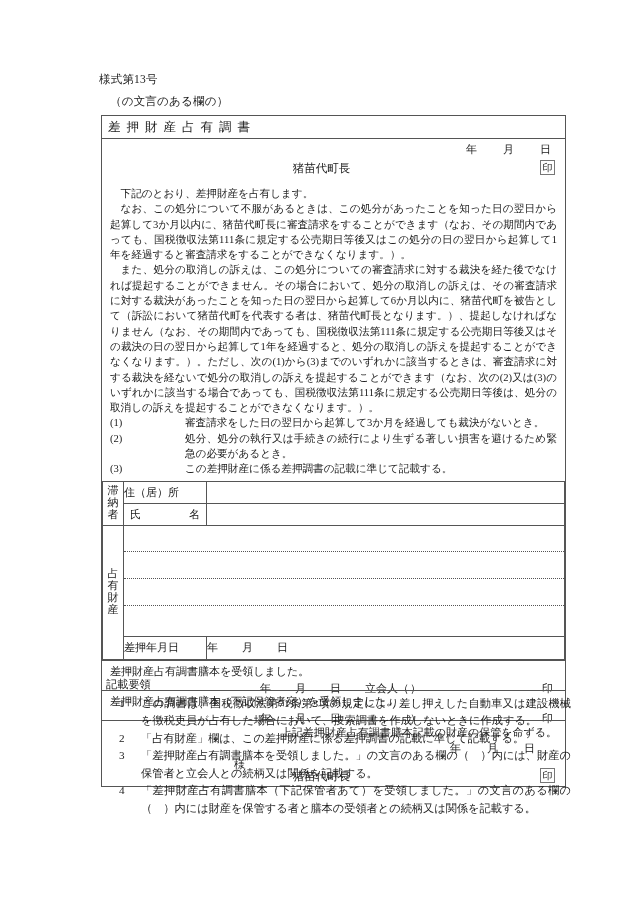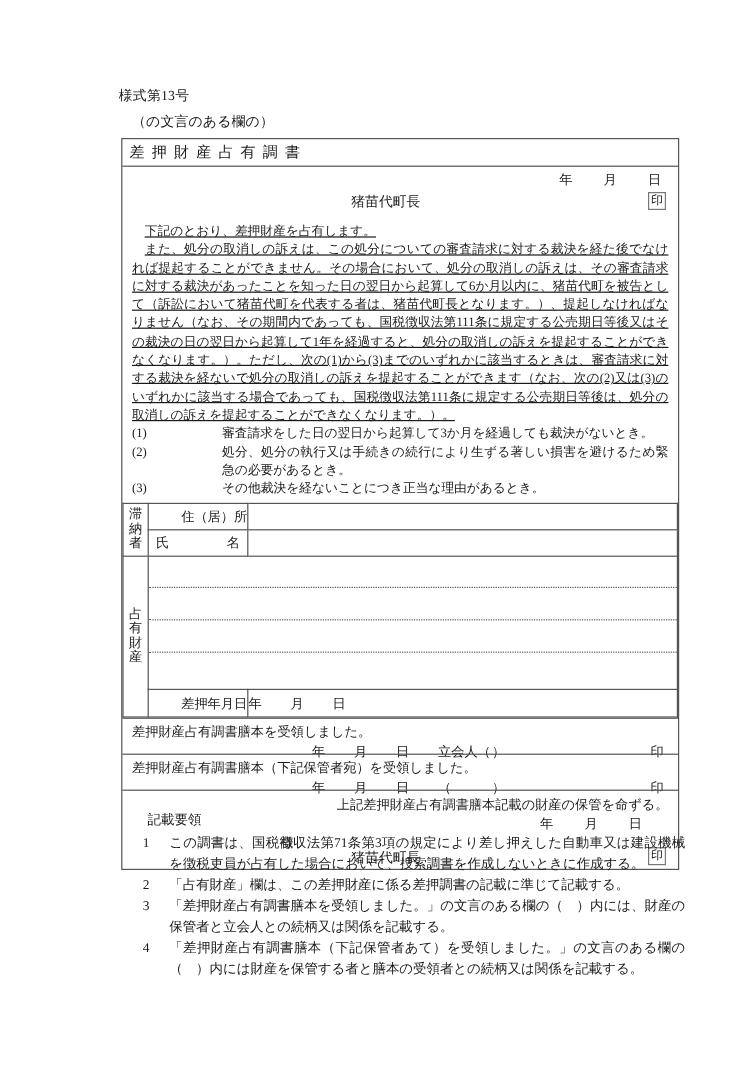--- a/index.html
+++ b/index.html
@@ -95,21 +95,20 @@
   .body-text {
     padding: 0 8px 4px 8px;
     font-size: 10.6px;
     line-height: 15.3px;
     text-align: justify;
     text-justify: inter-ideograph;
   }
   .body-text p {
     margin: 0;
     text-indent: 1em;
-    text-decoration: underline;
   }
   .num-list {
     margin: 0;
     padding: 0;
     list-style: none;
   }
   .num-list li {
     display: flex;
     align-items: flex-start;
   }
@@ -138,21 +137,21 @@
     line-height: 1.08;
     padding: 2px 0;
   }
   .vlabel span {
     display: block;
     font-size: 11px;
   }
   .flabel {
     width: 82px;
     height: 21px;
-    text-align: right;
+    text-align: left;
     padding: 0 6px;
   }
   .flabel .spread {
     display: flex;
     justify-content: space-between;
     padding: 0 6px;
   }
   .fval { padding-left: 6px; }
 
   
@@ -260,21 +259,21 @@
 
   
   .notes {
     position: absolute;
     left: 85px; top: 676px;
     width: 470px;
     font-size: 11.2px;
     line-height: 17.5px;
   }
   .notes-title {
-    margin-left: 22px;
+    margin-left: 5px;
     margin-bottom: 1px;
   }
   .note-item {
     display: flex;
     align-items: flex-start;
     margin-left: 18px;
     margin-bottom: 0;
   }
   .note-item .nmark {
     flex: 0 0 22px;
@@ -303,33 +302,34 @@
     <div class="issuer-block">
       <div class="date-line">
         <span>年</span><span class="sep"></span><span>月</span><span class="sep"></span><span>日</span>
       </div>
       <div class="issuer-name">猪苗代町長</div>
       <div class="seal-box">印</div>
     </div>
 
     <div class="body-text">
       <p>下記のとおり、差押財産を占有します。</p>
+      <p>なお、この処分について不服があるときは、この処分があったことを知った日の翌日から起算して3か月以内に、猪苗代町長に審査請求をすることができます（なお、その期間内であっても、国税徴収法第111条に規定する公売期日等後又はこの処分の日の翌日から起算して1年を経過すると審査請求をすることができなくなります。）。</p>
       <p>また、処分の取消しの訴えは、この処分についての審査請求に対する裁決を経た後でなければ提起することができません。その場合において、処分の取消しの訴えは、その審査請求に対する裁決があったことを知った日の翌日から起算して6か月以内に、猪苗代町を被告として（訴訟において猪苗代町を代表する者は、猪苗代町長となります。）、提起しなければなりません（なお、その期間内であっても、国税徴収法第111条に規定する公売期日等後又はその裁決の日の翌日から起算して1年を経過すると、処分の取消しの訴えを提起することができなくなります。）。ただし、次の(1)から(3)までのいずれかに該当するときは、審査請求に対する裁決を経ないで処分の取消しの訴えを提起することができます（なお、次の(2)又は(3)のいずれかに該当する場合であっても、国税徴収法第111条に規定する公売期日等後は、処分の取消しの訴えを提起することができなくなります。）。</p>
       <ul class="num-list">
         <li>
           <span class="marker">(1)</span>
           <span class="txt">審査請求をした日の翌日から起算して3か月を経過しても裁決がないとき。</span>
         </li>
         <li>
           <span class="marker">(2)</span>
           <span class="txt">処分、処分の執行又は手続きの続行により生ずる著しい損害を避けるため緊急の必要があるとき。</span>
         </li>
         <li>
           <span class="marker">(3)</span>
-          <span class="txt">その他裁決を経ないことにつき正当な理由があるとき。</span>
+          <span class="txt">この差押財産に係る差押調書の記載に準じて記載する。</span>
         </li>
       </ul>
     </div>
 
     <table class="dtable">
       <tbody>
           <tr>
         <td class="vlabel" rowspan="2">
           <span>滞</span>
           <span>納</span>

